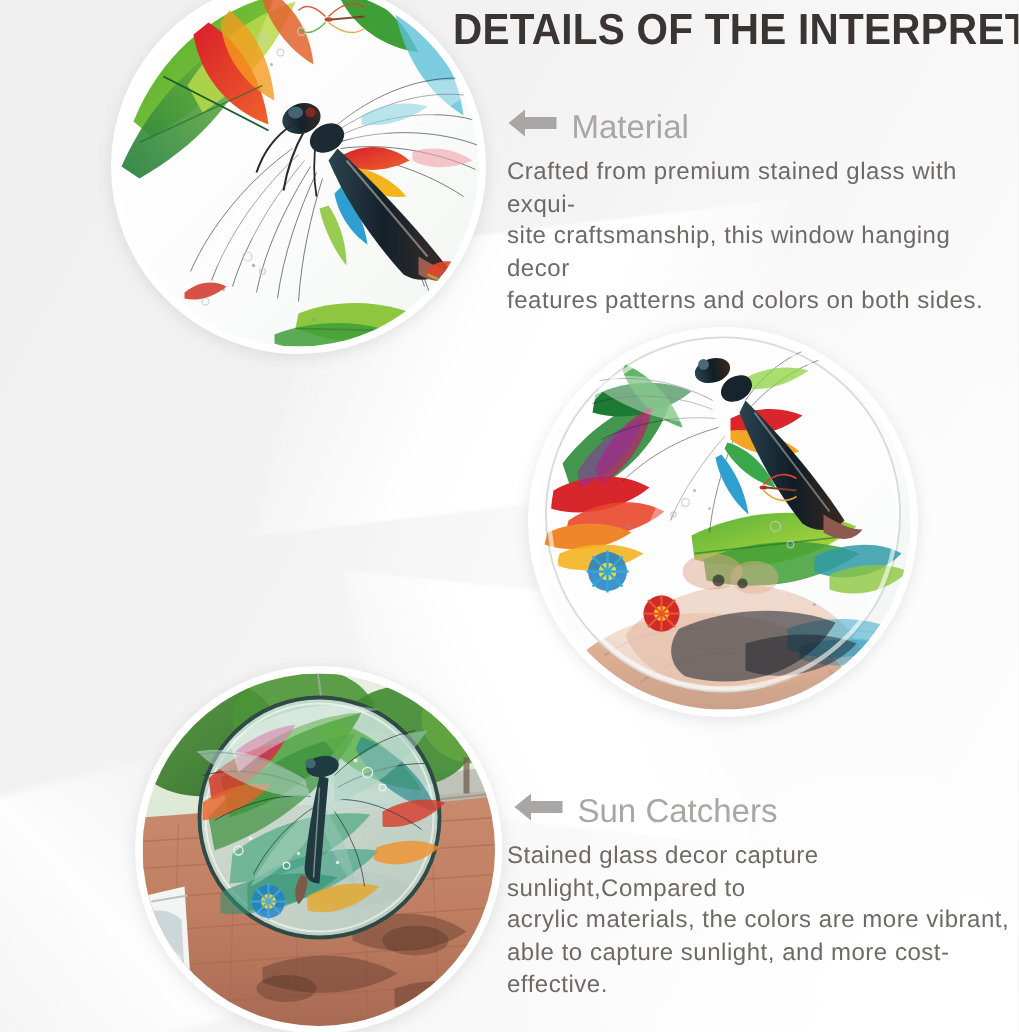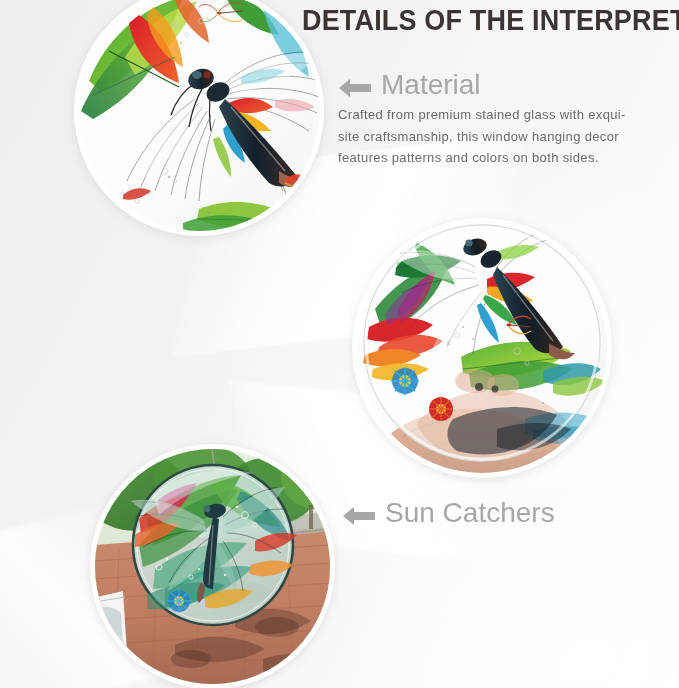--- a/index.html
+++ b/index.html
@@ -55,35 +55,35 @@
   }
   .circle svg{display:block;width:100%;height:100%;}
 
   .c1{left:74px;top:-14px;width:240px;height:240px;}
   .c2{left:352px;top:218px;width:250px;height:250px;}
   .c3{left:90px;top:444px;width:235px;height:235px;}
 
   
   .block{position:absolute;}
   .head{
-    display:flex;align-items:flex-end;gap:9px;
-    font-size:28px;color:#a9a7a6;font-weight:400;line-height:26px;
+    display:flex;align-items:flex-start;gap:9px;
+    font-size:22px;color:#a9a7a6;font-weight:400;line-height:26px;
     white-space:nowrap;
   }
   .head .txt{color:#a9a7a6;}
   .arrow{flex:0 0 auto;display:block;}
   .body-txt{
-    font-size:13px;line-height:21.5px;color:#6d6a67;
+    font-size:16px;line-height:21.5px;color:#6d6a67;
     letter-spacing:.35px;white-space:pre-line;margin-top:6px;
   }
 
   .blk-material{left:338px;top:72px;width:336px;}
   .blk-double{left:8px;top:307px;width:334px;}
   .blk-double .head{justify-content:flex-start;}
-  .blk-sun{left:338px;top:500px;width:338px;}
+  .blk-sun{left:338px;top:528px;width:338px;}
   .blk-sun .head{padding-left:4px;}
 </style>
 </head>
 <body>
 
 <div class="sheet">
 
   <div class="wedge wedge-a"></div>
   <div class="wedge wedge-b"></div>
   <div class="wedge wedge-c"></div>
@@ -512,15 +512,18 @@
     </svg>
   </div>
 
   <div class="block blk-sun">
     <div class="head">
       <svg class="arrow" width="34" height="20" viewBox="0 0 34 20">
         <path d="M1 10 L12 1 L12 6 L33 6 L33 14 L12 14 L12 19 Z" fill="#a9a7a6"></path>
       </svg>
       <span class="txt">Sun Catchers</span>
     </div>
+    <div class="body-txt">Stained glass decor capture sunlight,Compared to
+acrylic materials, the colors are more vibrant,
+able to capture sunlight, and more cost-effective.</div>
   </div>
 
 </div>
 
 </body></html>

